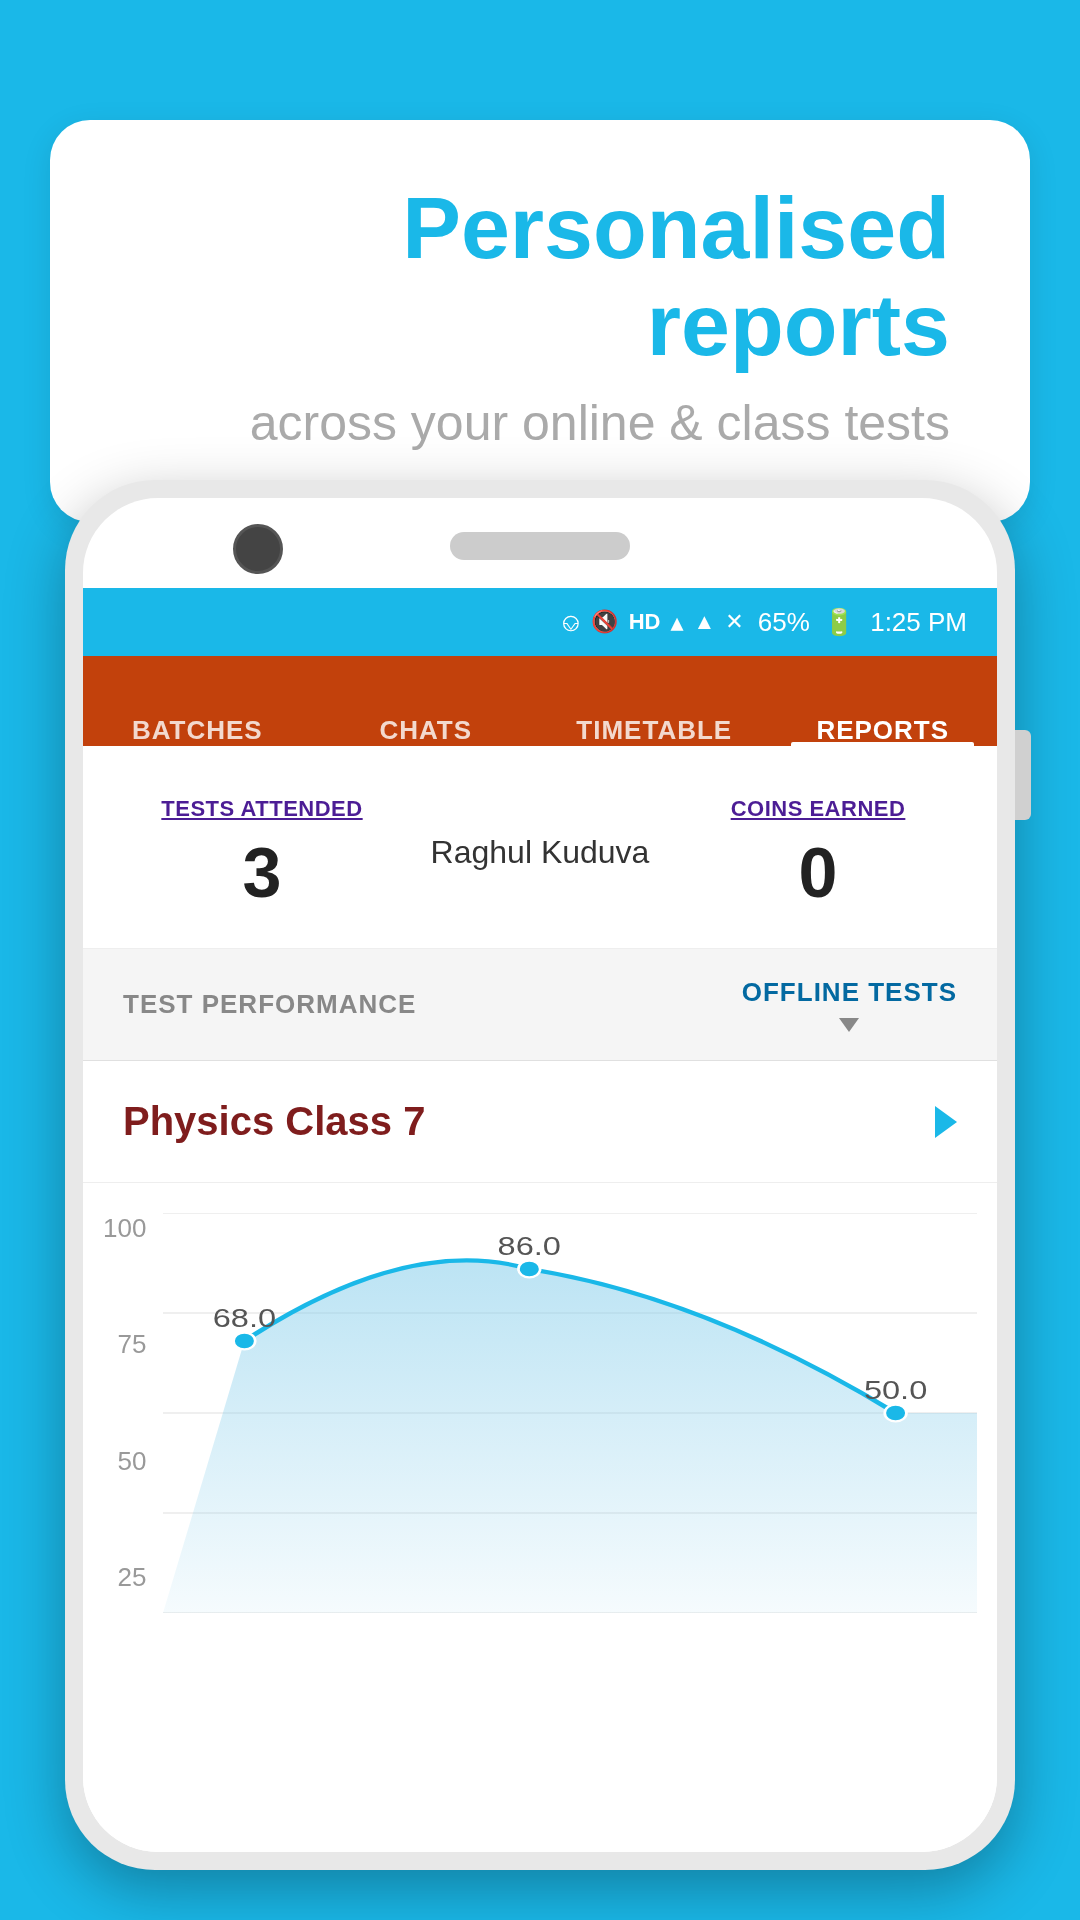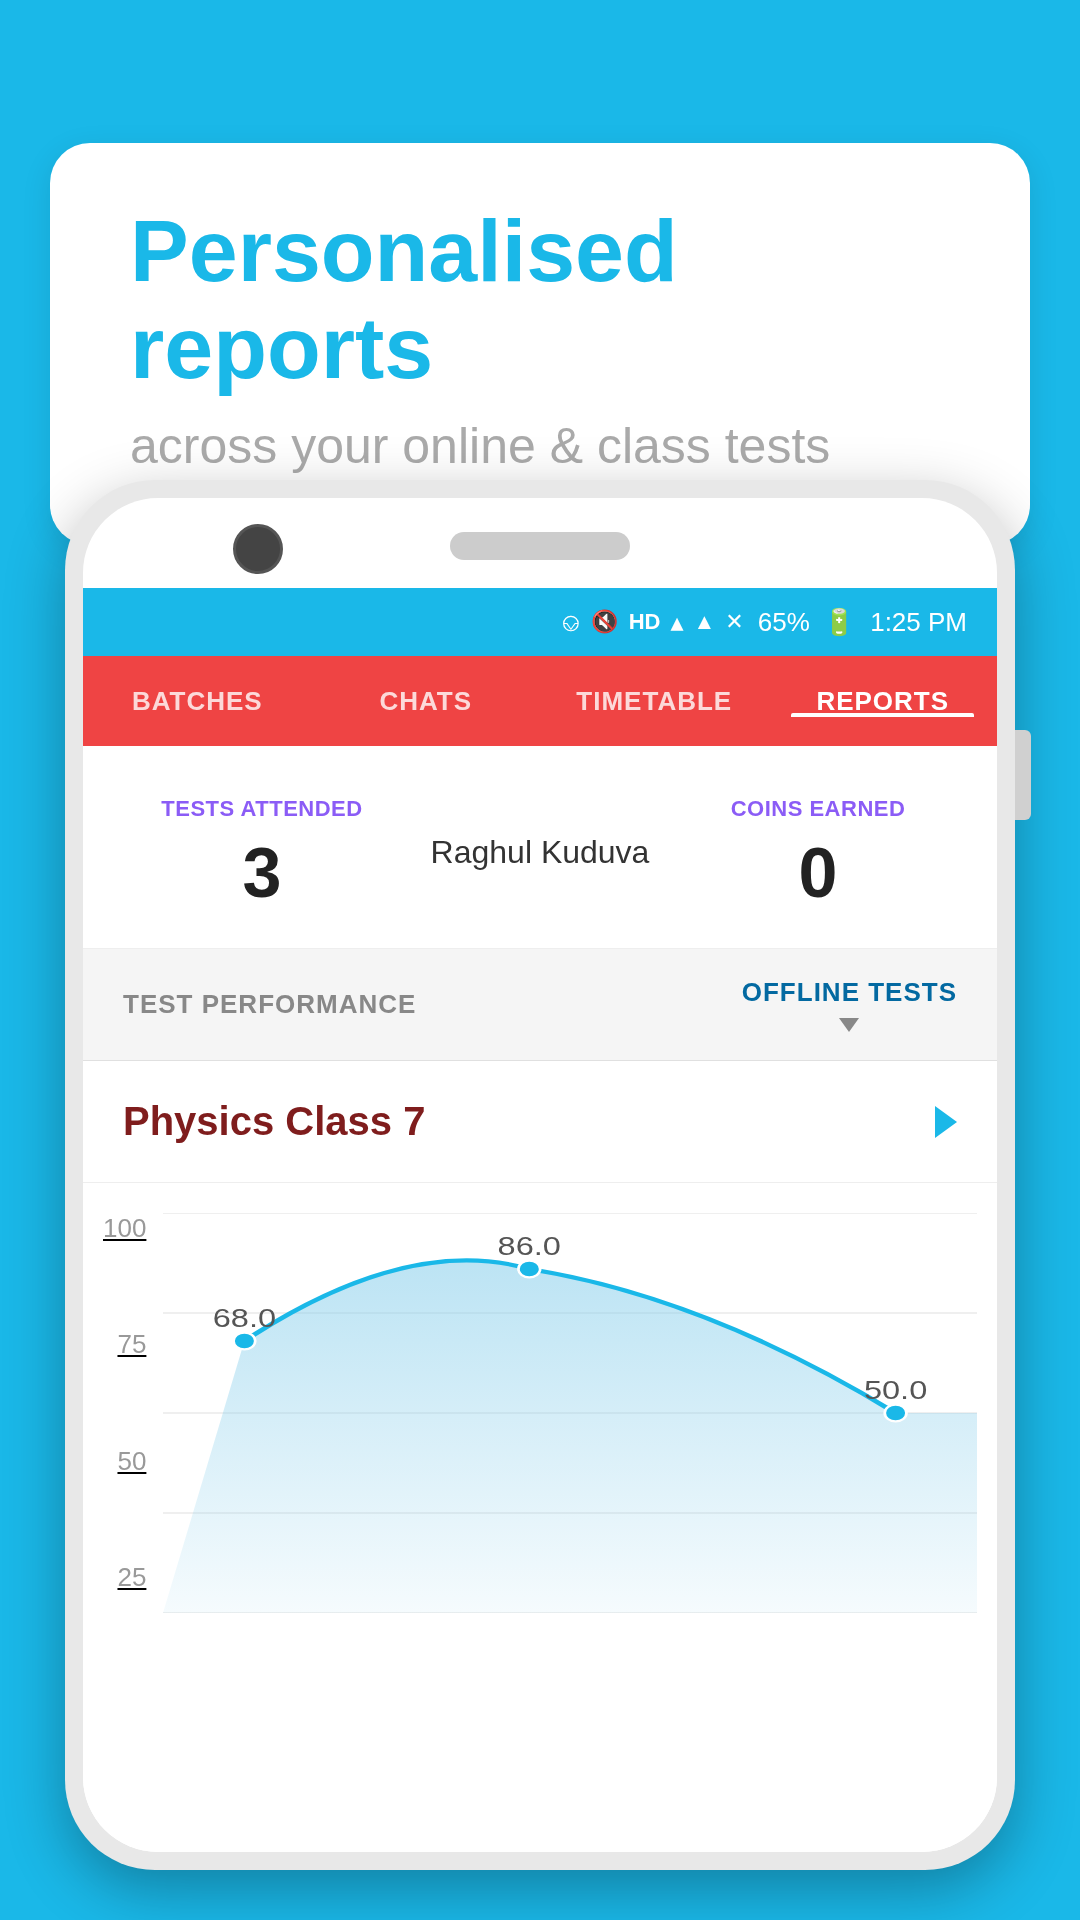--- a/index.html
+++ b/index.html
@@ -14,23 +14,22 @@
 
     
     .speech-bubble {
       position: absolute;
       top: 120px;
       left: 50px;
       right: 50px;
       background: white;
       border-radius: 40px;
       padding: 60px 80px 70px;
-      text-align: left;
+      text-align: right;
       box-shadow: 0 8px 30px rgba(0,0,0,0.1);
-      margin-top: 23px;
     }
     .speech-bubble::after {
       content: '';
       position: absolute;
       bottom: -55px;
       left: 50%;
       transform: translateX(-50%);
       width: 0;
       height: 0;
       border-left: 45px solid transparent;
@@ -137,24 +136,24 @@
       color: white;
     }
     .status-text {
       font-size: 26px;
       color: white;
       font-weight: 500;
     }
 
     
     .nav-tabs {
-      background: #ef4444;
+      background: #c2410c;
       display: flex;
       height: 90px;
-      align-items: center;
+      align-items: flex-end;
     }
     .nav-tab {
       flex: 1;
       display: flex;
       align-items: center;
       justify-content: center;
       font-size: 26px;
       font-weight: 700;
       color: rgba(255,255,255,0.8);
       letter-spacing: 1px;
@@ -183,24 +182,25 @@
       align-items: center;
       justify-content: space-between;
       border-bottom: 1px solid #eee;
     }
     .stat-block {
       text-align: center;
       flex: 1;
     }
     .stat-label {
       font-size: 22px;
-      color: #8b5cf6;
+      color: #4c1d95;
       font-weight: 600;
       letter-spacing: 0.5px;
       margin-bottom: 16px;
+      text-decoration: underline;
     }
     .stat-value {
       font-size: 70px;
       font-weight: 700;
       color: #222;
       line-height: 1;
     }
 
     .avatar-center {
       flex: 1;
@@ -292,21 +292,20 @@
       height: 500px;
     }
     .chart-y-labels {
       position: absolute;
       left: 20px;
       top: 30px;
       display: flex;
       flex-direction: column;
       justify-content: space-between;
       height: 380px;
-      text-decoration: underline;
     }
     .y-label {
       font-size: 26px;
       color: #999;
       text-align: right;
     }
     .chart-area {
       position: absolute;
       left: 80px;
       top: 30px;

